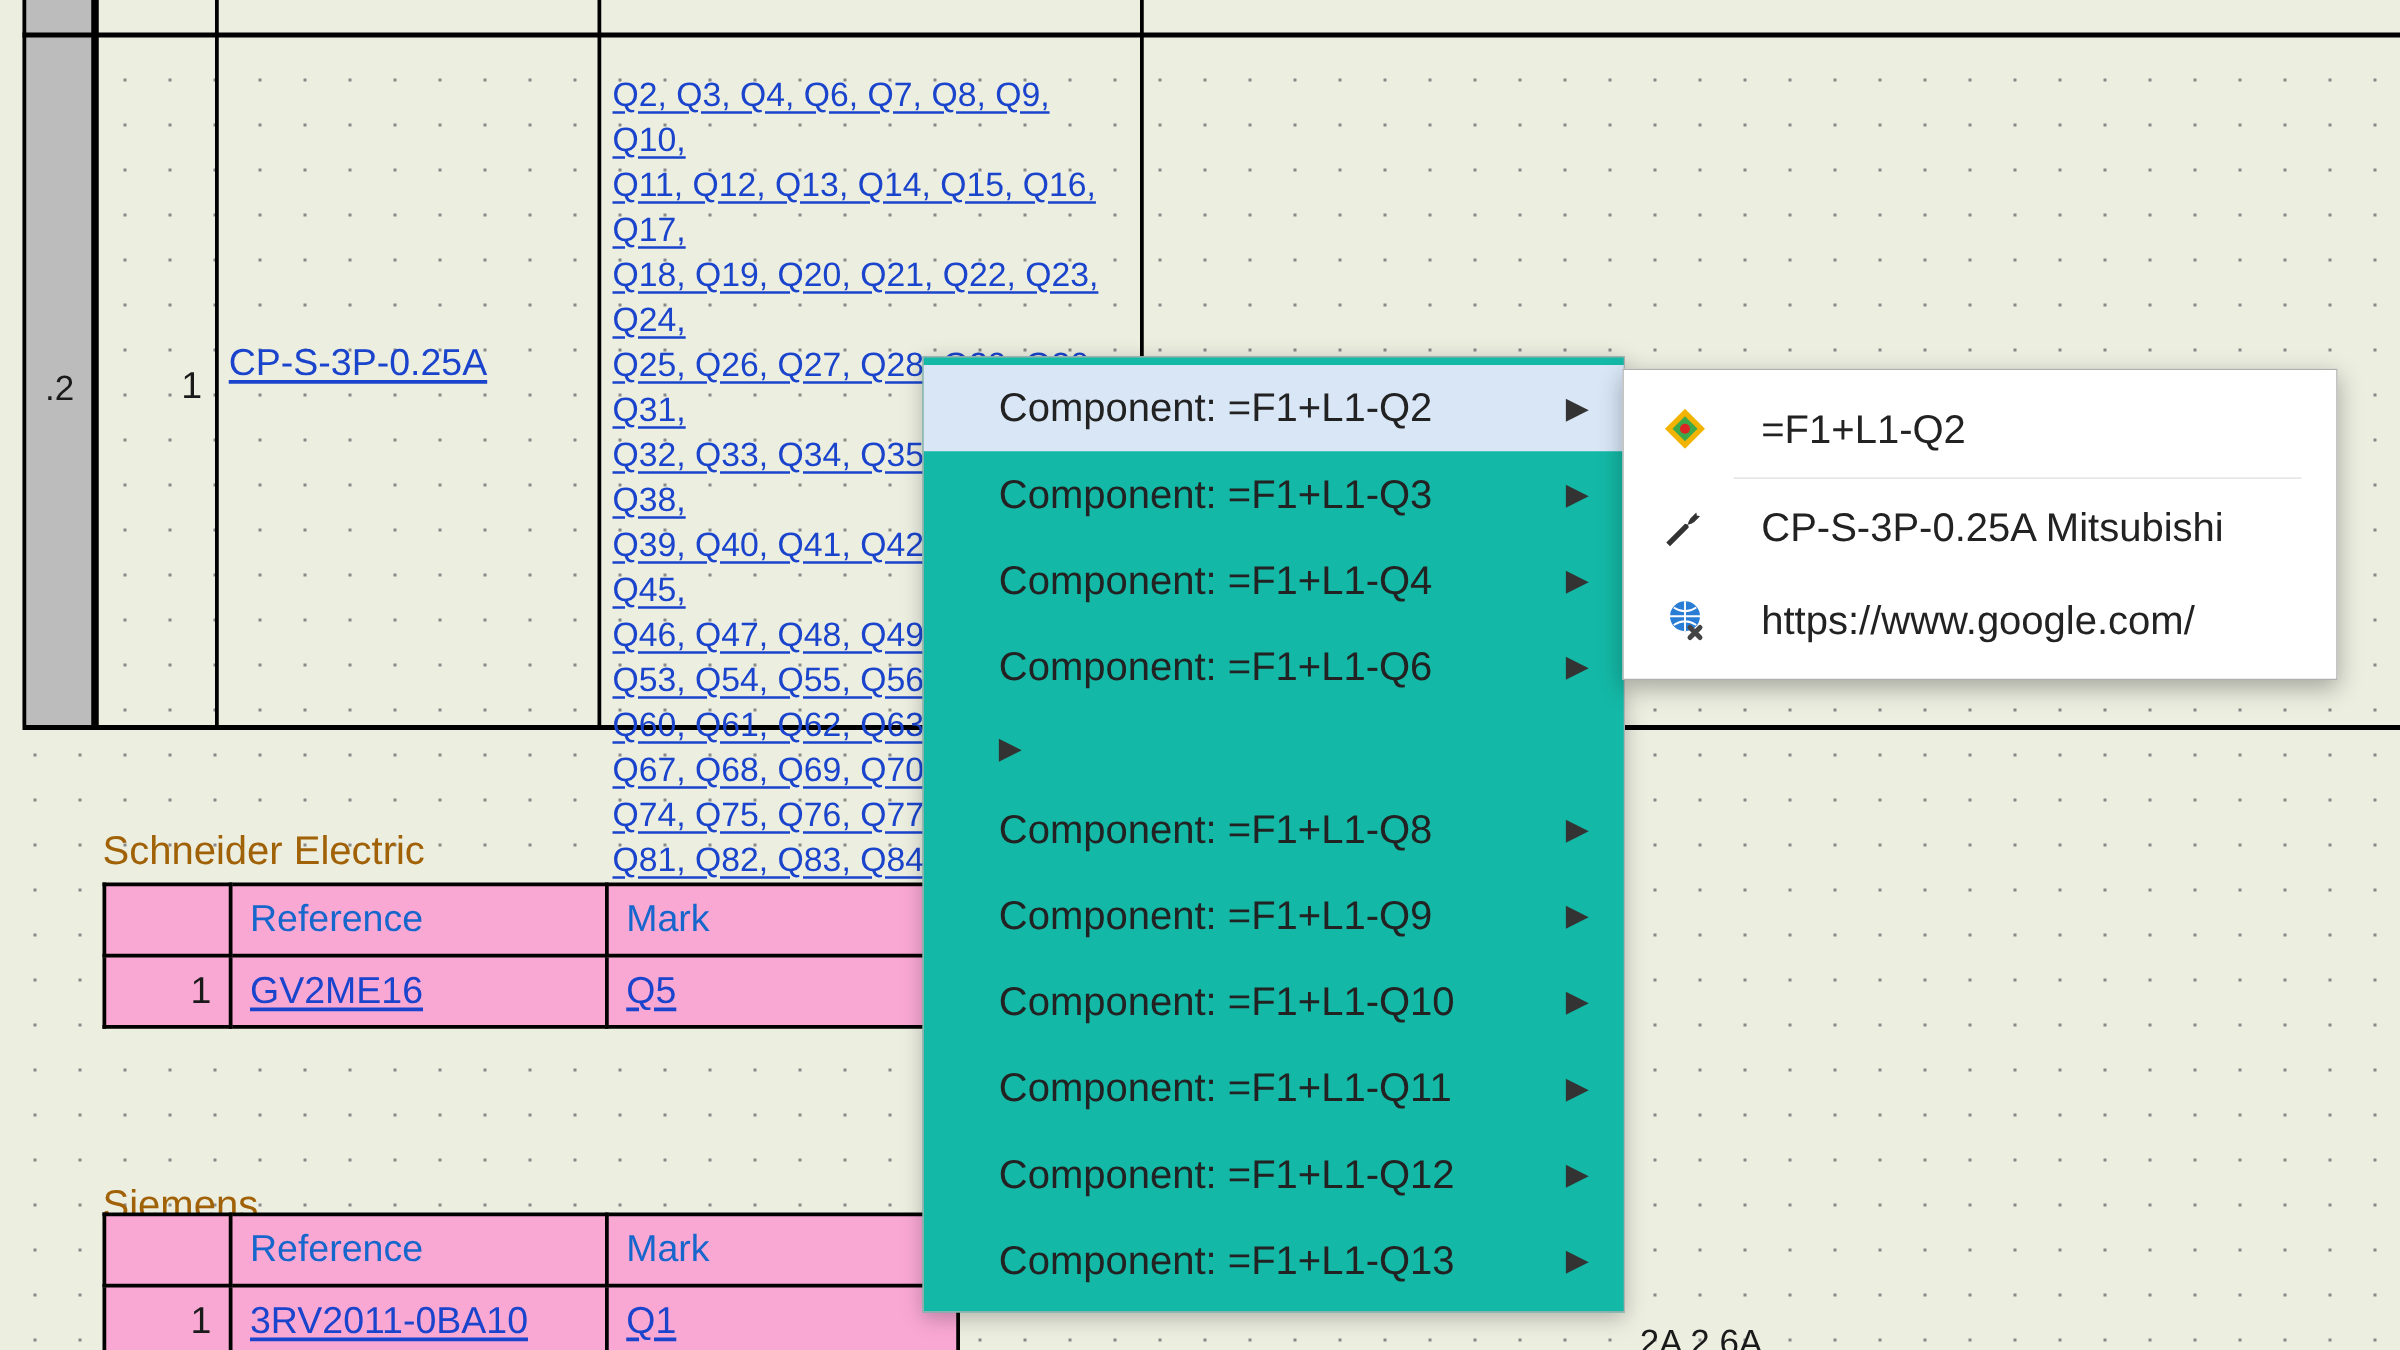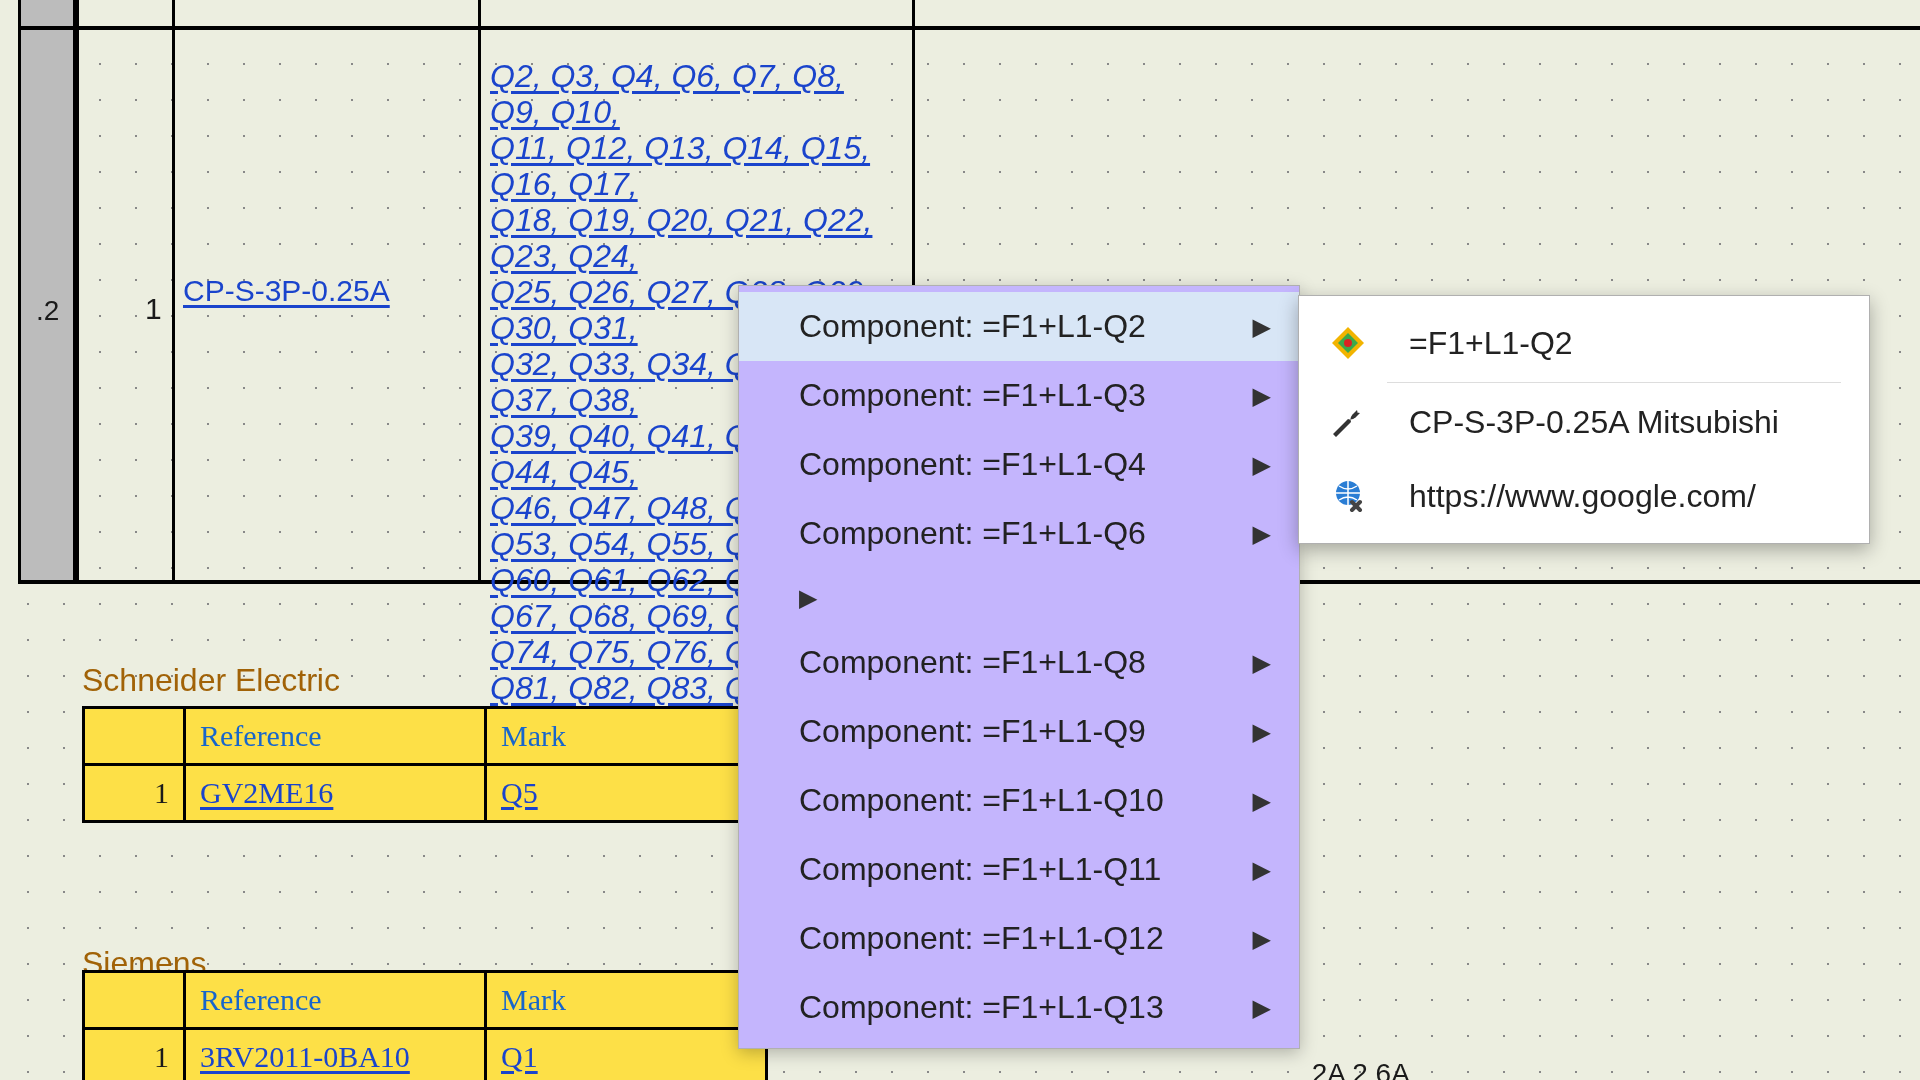--- a/index.html
+++ b/index.html
@@ -67,66 +67,64 @@
     font-size: 30px;
     color: #1a44cc;
     text-decoration: underline;
     text-underline-offset: 4px;
   }
   .marks {
     position: absolute;
     left: 490px;
     top: 58px;
     width: 405px;
-    font-size: 32px;
+    font-size: 27px;
     line-height: 36px;
     color: #1a44cc;
     text-decoration: underline;
     text-underline-offset: 4px;
-    font-style: italic;
   }
 
   
   .section-title {
     position: absolute;
     font-size: 32px;
     color: #a16207;
   }
   .tbl {
     position: absolute;
     border-collapse: collapse;
     font-size: 30px;
   }
   .tbl th, .tbl td {
     border: 3px solid #000;
-    background: #fde047;
+    background: #f9a8d4;
     padding: 10px 14px;
     text-align: left;
-    font-family: Liberation Serif, serif;
   }
   .tbl th {
     color: #1766cc;
     font-weight: normal;
   }
   .tbl .num-col { width: 70px; text-align: right; color:#1a1a1a; }
   .tbl .ref-col { width: 270px; }
   .tbl .mark-col { width: 250px; }
   .tbl a {
     color: #1a44cc;
     text-decoration: underline;
     text-underline-offset: 4px;
   }
 
   
   .ctx-menu {
     position: absolute;
     left: 738px;
     top: 285px;
     width: 560px;
-    background: #c4b5fd;
+    background: #14b8a6;
     border: 1px solid #b0b0b0;
     box-shadow: 0 4px 16px rgba(0,0,0,0.25);
     padding: 6px 0;
   }
   .ctx-item {
     display: flex;
     align-items: center;
     justify-content: space-between;
     padding: 16px 28px 16px 60px;
     font-size: 32px;

